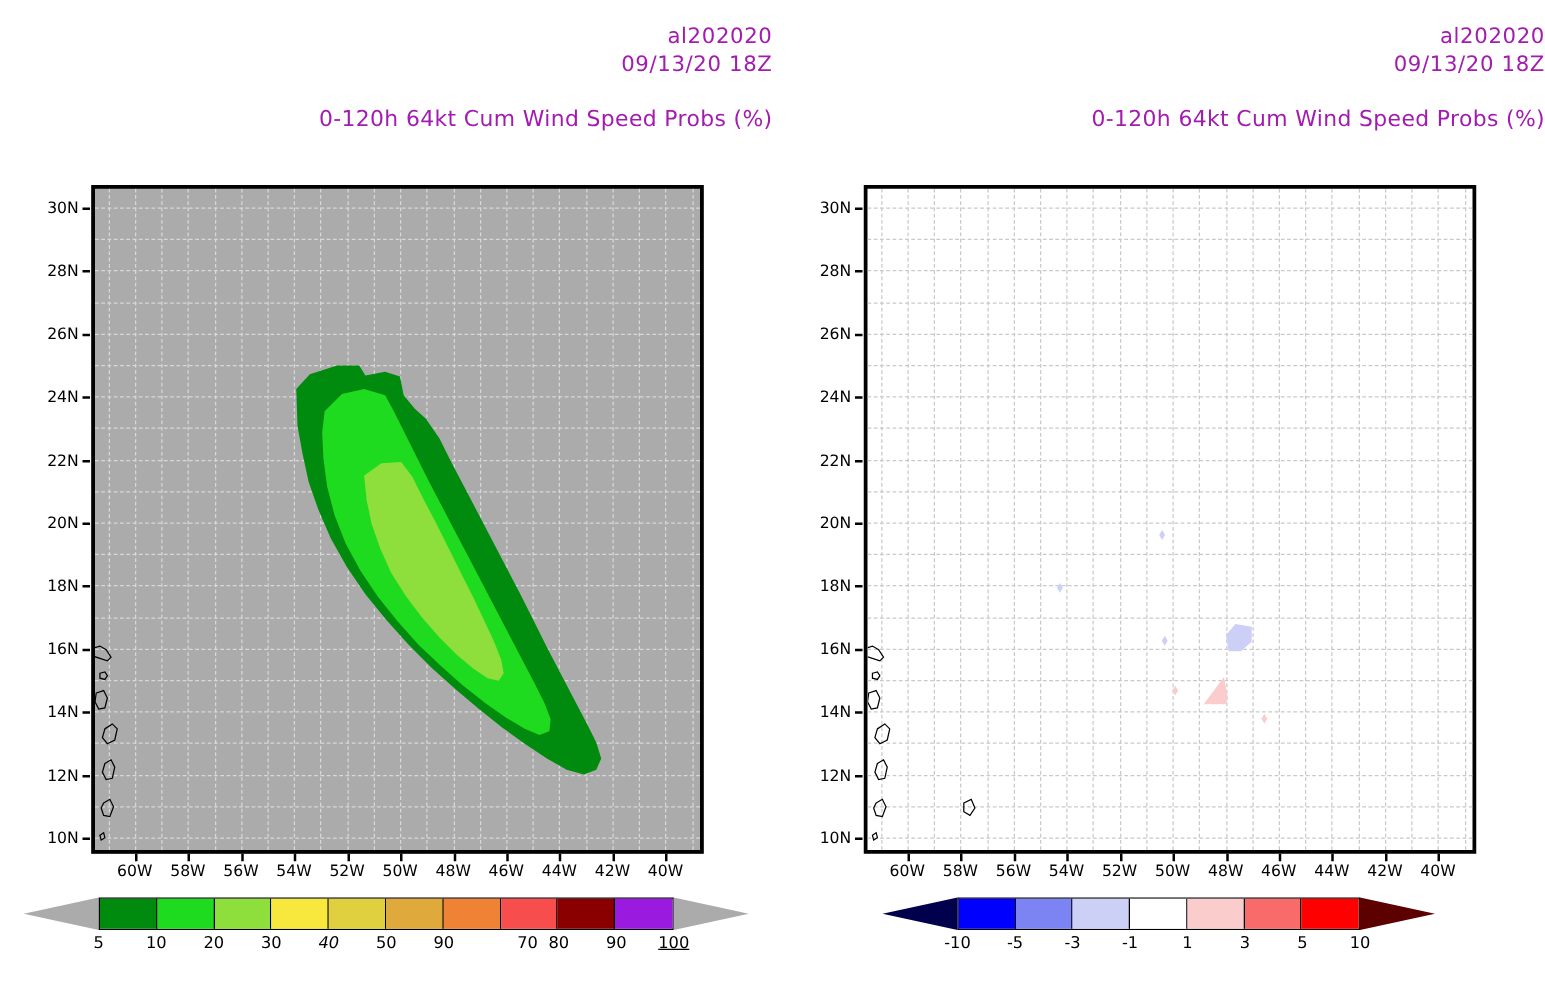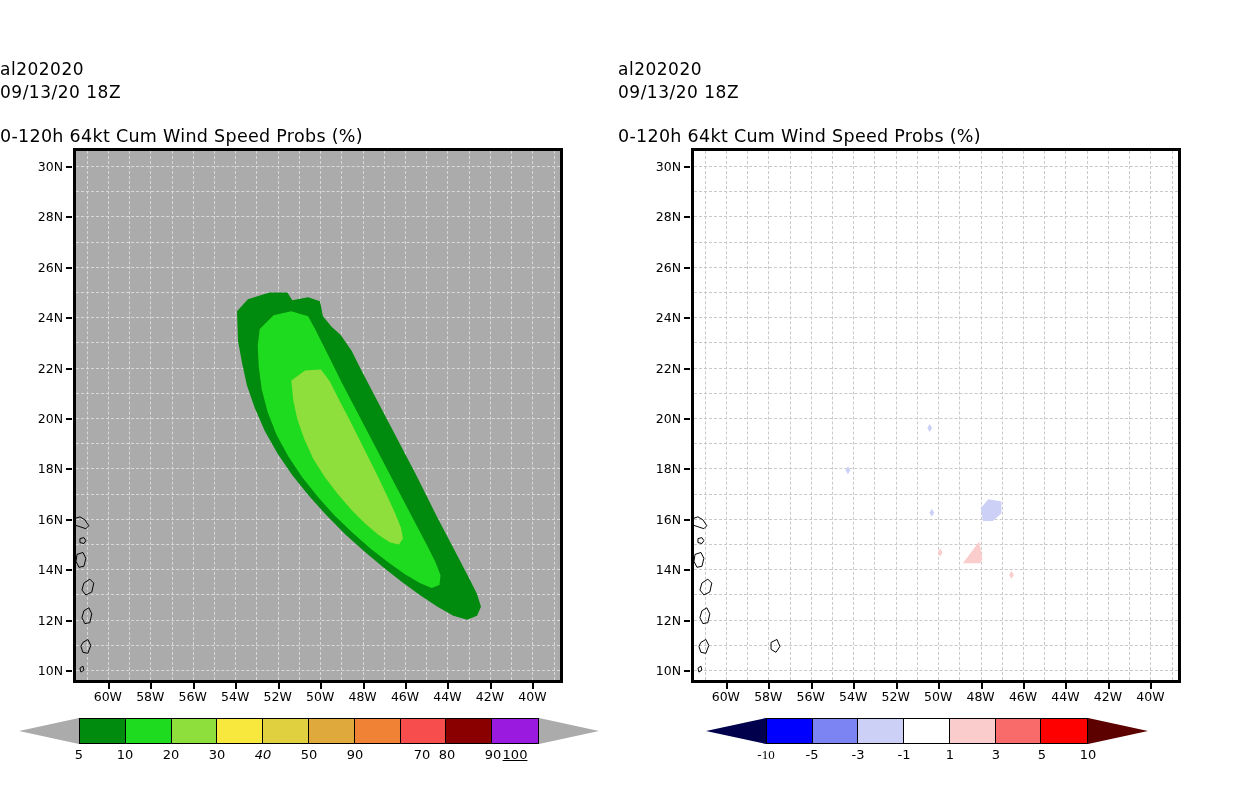--- a/index.html
+++ b/index.html
@@ -25,23 +25,22 @@
     width: 618px;
     height: 800px;
   }
 
   
   .titles {
     position: absolute;
     left: 0;
     top: 0;
     width: 618px;
-    text-align: left;
-    color: #000000;
-    margin-top: 40px;
+    text-align: right;
+    color: #a21caf;
   }
   .t-storm {
     font-size: 17px;
     letter-spacing: 0.5px;
     margin-top: 18px;
     line-height: 22px;
   }
   .t-date {
     font-size: 17px;
     letter-spacing: 0.5px;
@@ -337,21 +336,21 @@
           <div class="cbar-tick" style="left: 79px;">5</div>
           <div class="cbar-tick" style="left: 125px;">10</div>
           <div class="cbar-tick" style="left: 171px;">20</div>
           <div class="cbar-tick" style="left: 217px;">30</div>
           <div class="cbar-tick" style="left: 263px; font-style: italic;">40</div>
           <div class="cbar-tick" style="left: 309px;">50</div>
           <div class="cbar-tick" style="left: 355px;">90</div>
           <div class="cbar-tick" style="left: 422px;">70</div>
           <div class="cbar-tick" style="left: 447px;">80</div>
           <div class="cbar-tick" style="left: 493px;">90</div>
-          <div class="cbar-tick" style="left: 515px; text-decoration: underline;">100</div>
+          <div class="cbar-tick" style="left: 539px; text-decoration: underline;">100</div>
         </div>
     </div>
   </div>
 
   <div class="panel map-right">
 
     <div class="titles">
       <div class="t-storm">al202020</div>
       <div class="t-date">09/13/20  18Z</div>
       <div class="t-main">0-120h 64kt Cum Wind Speed Probs (%)</div>
@@ -484,21 +483,21 @@
           <div class="cbar-seg" style="background: rgb(0, 0, 255); width: 46px;"></div>
           <div class="cbar-seg" style="background: rgb(123, 132, 242); width: 46px;"></div>
           <div class="cbar-seg" style="background: rgb(204, 208, 247); width: 46px;"></div>
           <div class="cbar-seg" style="background: rgb(255, 255, 255); width: 46px;"></div>
           <div class="cbar-seg" style="background: rgb(251, 204, 204); width: 46px;"></div>
           <div class="cbar-seg" style="background: rgb(249, 106, 106); width: 46px;"></div>
           <div class="cbar-seg" style="background: rgb(255, 0, 0); width: 46px;"></div>
         </div>
       <div class="cap cap-right" id="cap-right-1" style="left: 470px; border-left: 60px solid rgb(92, 0, 0);"></div>
       <div id="cticks-1">
-          <div class="cbar-tick" style="left: 148px; font-family: Liberation Serif, serif;">-10</div>
+          <div class="cbar-tick" style="left: 148px;">-10</div>
           <div class="cbar-tick" style="left: 194px;">-5</div>
           <div class="cbar-tick" style="left: 240px;">-3</div>
           <div class="cbar-tick" style="left: 286px;">-1</div>
           <div class="cbar-tick" style="left: 332px;">1</div>
           <div class="cbar-tick" style="left: 378px;">3</div>
           <div class="cbar-tick" style="left: 424px;">5</div>
           <div class="cbar-tick" style="left: 470px;">10</div>
         </div>
     </div>
   </div>

